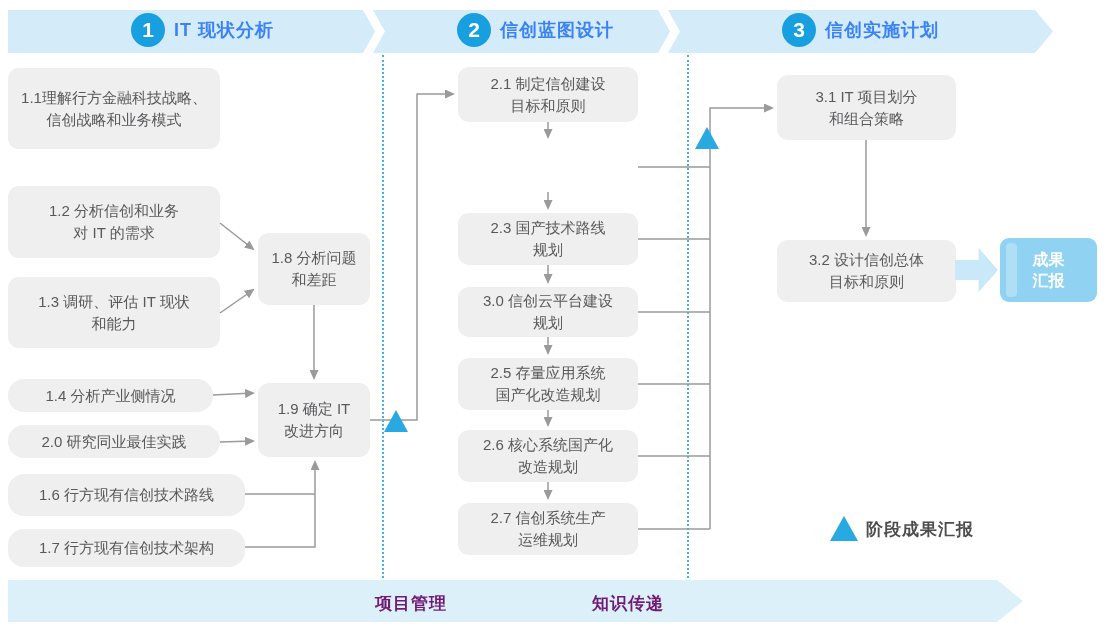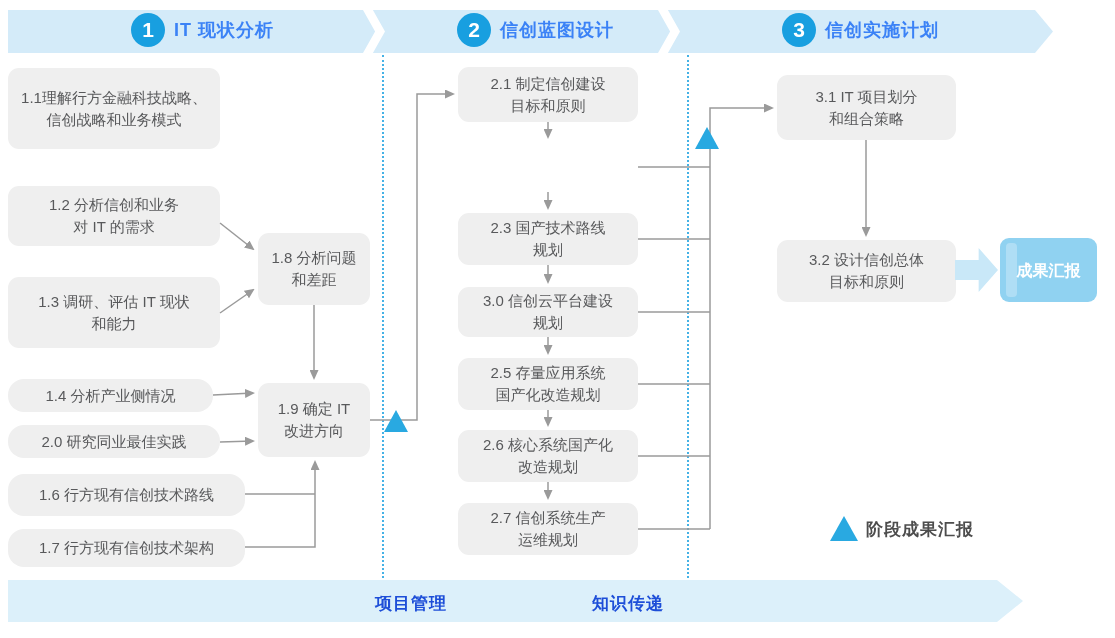--- a/index.html
+++ b/index.html
@@ -40,36 +40,36 @@
     border-bottom:22px solid #29a9e1; }
   .tri.big { border-left-width:14px; border-right-width:14px; border-bottom-width:25px; }
 
   
   .result-arrow { position:absolute; left:955px; top:248px; width:43px; height:44px;
     background:#c9e8f8;
     -webkit-clip-path:polygon(0 27%,55% 27%,55% 0,100% 50%,55% 100%,55% 73%,0 73%);
     clip-path:polygon(0 27%,55% 27%,55% 0,100% 50%,55% 100%,55% 73%,0 73%); }
   .result-box { position:absolute; left:1000px; top:238px; width:97px; height:64px;
     background:#90d2f1; border-radius:9px; color:#fff; font-weight:bold; font-size:16px;
-    line-height:21px; display:flex; flex-direction:row; align-items:center;
+    line-height:21px; display:flex; flex-direction:column; align-items:center;
     justify-content:center; text-align:center; }
   .result-stripe { position:absolute; left:6px; top:5px; bottom:5px; width:11px;
     background:rgba(255,255,255,0.28); border-radius:4px; }
 
   
   .legend-label { position:absolute; left:866px; top:518px; font-size:17px;
     font-weight:bold; color:#4d4d4d; letter-spacing:1px;text-align:right; }
 
   
   .band-bottom { position:absolute; left:8px; top:580px; width:1015px; height:42px;
     background:#dcf0fa;
     -webkit-clip-path:polygon(0 0,989px 0,1015px 50%,989px 100%,0 100%);
     clip-path:polygon(0 0,989px 0,1015px 50%,989px 100%,0 100%); }
   .bb-label { position:absolute; top:592px; font-size:17px; font-weight:bold;
-    color:#1d4ed8; letter-spacing:1px; }
+    color:#701a75; letter-spacing:1px; }
 </style>
 </head>
 <body>
 
 <div class="stage">
 
   <div class="band-top"></div>
   <div class="chevron" style="left:363px"></div>
   <div class="chevron" style="left:658px"></div>
 
@@ -86,21 +86,21 @@
     <div class="ptitle">信创实施计划</div>
   </div>
 
   <div class="dotted" style="left:382px"></div>
   <div class="dotted" style="left:687px"></div>
 
   <div class="box" style="left:8px;top:68px;width:212px;height:81px">
     <div class="ln">1.1理解行方金融科技战略、</div>
     <div class="ln">信创战略和业务模式</div>
   </div>
-  <div class="box" style="left:8px;top:186px;width:212px;height:60px">
+  <div class="box" style="left:8px;top:186px;width:212px;height:72px">
     <div class="ln">1.2 分析信创和业务</div>
     <div class="ln">对 IT 的需求</div>
   </div>
   <div class="box" style="left:8px;top:277px;width:212px;height:71px">
     <div class="ln">1.3 调研、评估 IT 现状</div>
     <div class="ln">和能力</div>
   </div>
   <div class="box pill" style="left:8px;top:379px;width:205px;height:33px">
     <div class="ln">1.4 分析产业侧情况</div>
   </div>

